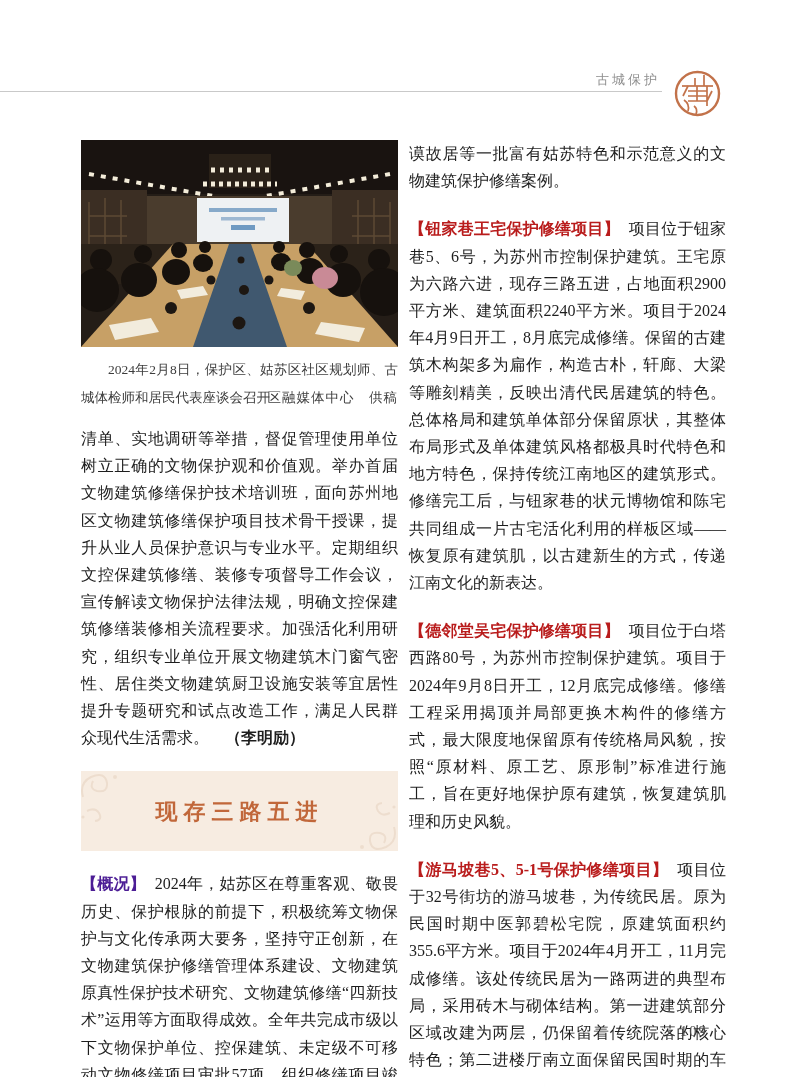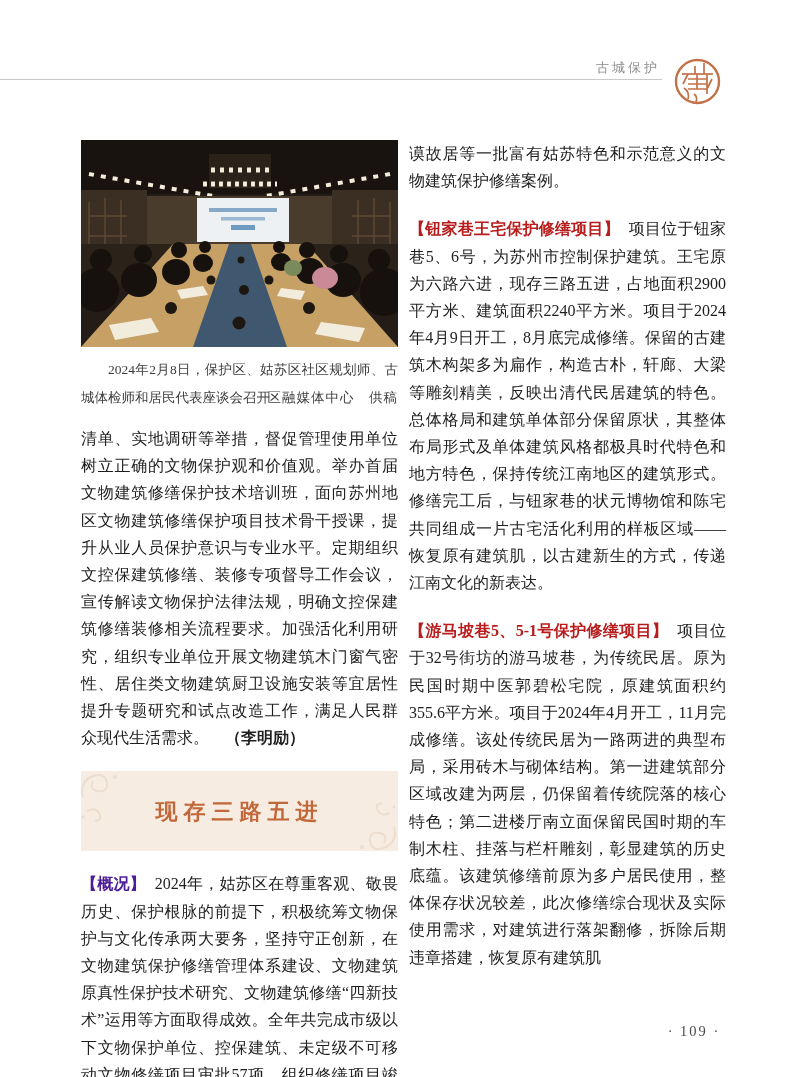--- a/index.html
+++ b/index.html
@@ -1,21 +1,21 @@
 <!DOCTYPE html>
 <html><head>
 <meta charset="utf-8">
 <style>
   html,body{margin:0;padding:0;}
   body{width:793px;height:1077px;position:relative;background:#ffffff;
        font-family:"Liberation Serif","DejaVu Serif",serif;color:#1e1e1e;}
   .page{position:absolute;inset:0;overflow:hidden;}
 
   
-  .header{position:absolute;top:48px;left:0;width:702px;height:70px;}
+  .header{position:absolute;top:60px;left:0;width:702px;height:70px;}
   .header-rule{position:absolute;top:31px;left:0;width:662px;height:1px;background:#c9c9c9;}
   .header-label{position:absolute;top:11px;left:0;width:660px;text-align:right;
        font-family:"Liberation Sans","DejaVu Sans",sans-serif;
        font-size:13px;color:#8e8e8e;letter-spacing:3px;}
   .seal{position:absolute;top:10px;left:674px;}
 
   
   .col{position:absolute;top:140px;width:317px;font-size:16px;line-height:27.2px;
        text-align:justify;}
   .col-left{left:81px;}
@@ -171,18 +171,19 @@
     </div>
 
     <p class="overview"><span class="overview-label">【概况】</span><span>2024年，姑苏区在尊重客观、敬畏历史、保护根脉的前提下，积极统筹文物保护与文化传承两大要务，坚持守正创新，在文物建筑保护修缮管理体系建设、文物建筑原真性保护技术研究、文物建筑修缮“四新技术”运用等方面取得成效。全年共完成市级以下文物保护单位、控保建筑、未定级不可移动文物修缮项目审批57项，组织修缮项目竣工验收14项，开展文物建筑装修与后期使用方案核查备案12项。形成钮家巷王宅、德邻堂吴宅、方嘉</span></p>
   </div>
 
   <div class="col col-right">
     <p>谟故居等一批富有姑苏特色和示范意义的文物建筑保护修缮案例。</p>
 
     <p class="project"><span class="project-label">【钮家巷王宅保护修缮项目】</span><span>项目位于钮家巷5、6号，为苏州市控制保护建筑。王宅原为六路六进，现存三路五进，占地面积2900平方米、建筑面积2240平方米。项目于2024年4月9日开工，8月底完成修缮。保留的古建筑木构架多为扁作，构造古朴，轩廊、大梁等雕刻精美，反映出清代民居建筑的特色。总体格局和建筑单体部分保留原状，其整体布局形式及单体建筑风格都极具时代特色和地方特色，保持传统江南地区的建筑形式。修缮完工后，与钮家巷的状元博物馆和陈宅共同组成一片古宅活化利用的样板区域——恢复原有建筑肌，以古建新生的方式，传递江南文化的新表达。</span></p>
 
+    <p class="project"><span class="project-label">【德邻堂吴宅保护修缮项目】</span><span>项目位于白塔西路80号，为苏州市控制保护建筑。项目于2024年9月8日开工，12月底完成修缮。修缮工程采用揭顶并局部更换木构件的修缮方式，最大限度地保留原有传统格局风貌，按照“原材料、原工艺、原形制”标准进行施工，旨在更好地保护原有建筑，恢复建筑肌理和历史风貌。</span></p>
 
     <p class="project"><span class="project-label">【游马坡巷5、5-1号保护修缮项目】</span><span>项目位于32号街坊的游马坡巷，为传统民居。原为民国时期中医郭碧松宅院，原建筑面积约355.6平方米。项目于2024年4月开工，11月完成修缮。该处传统民居为一路两进的典型布局，采用砖木与砌体结构。第一进建筑部分区域改建为两层，仍保留着传统院落的核心特色；第二进楼厅南立面保留民国时期的车制木柱、挂落与栏杆雕刻，彰显建筑的历史底蕴。该建筑修缮前原为多户居民使用，整体保存状况较差，此次修缮综合现状及实际使用需求，对建筑进行落架翻修，拆除后期违章搭建，恢复原有建筑肌</span></p>
   </div>
 
   <div class="page-number">· 109 ·</div>
 </div>
 
 </body></html>

